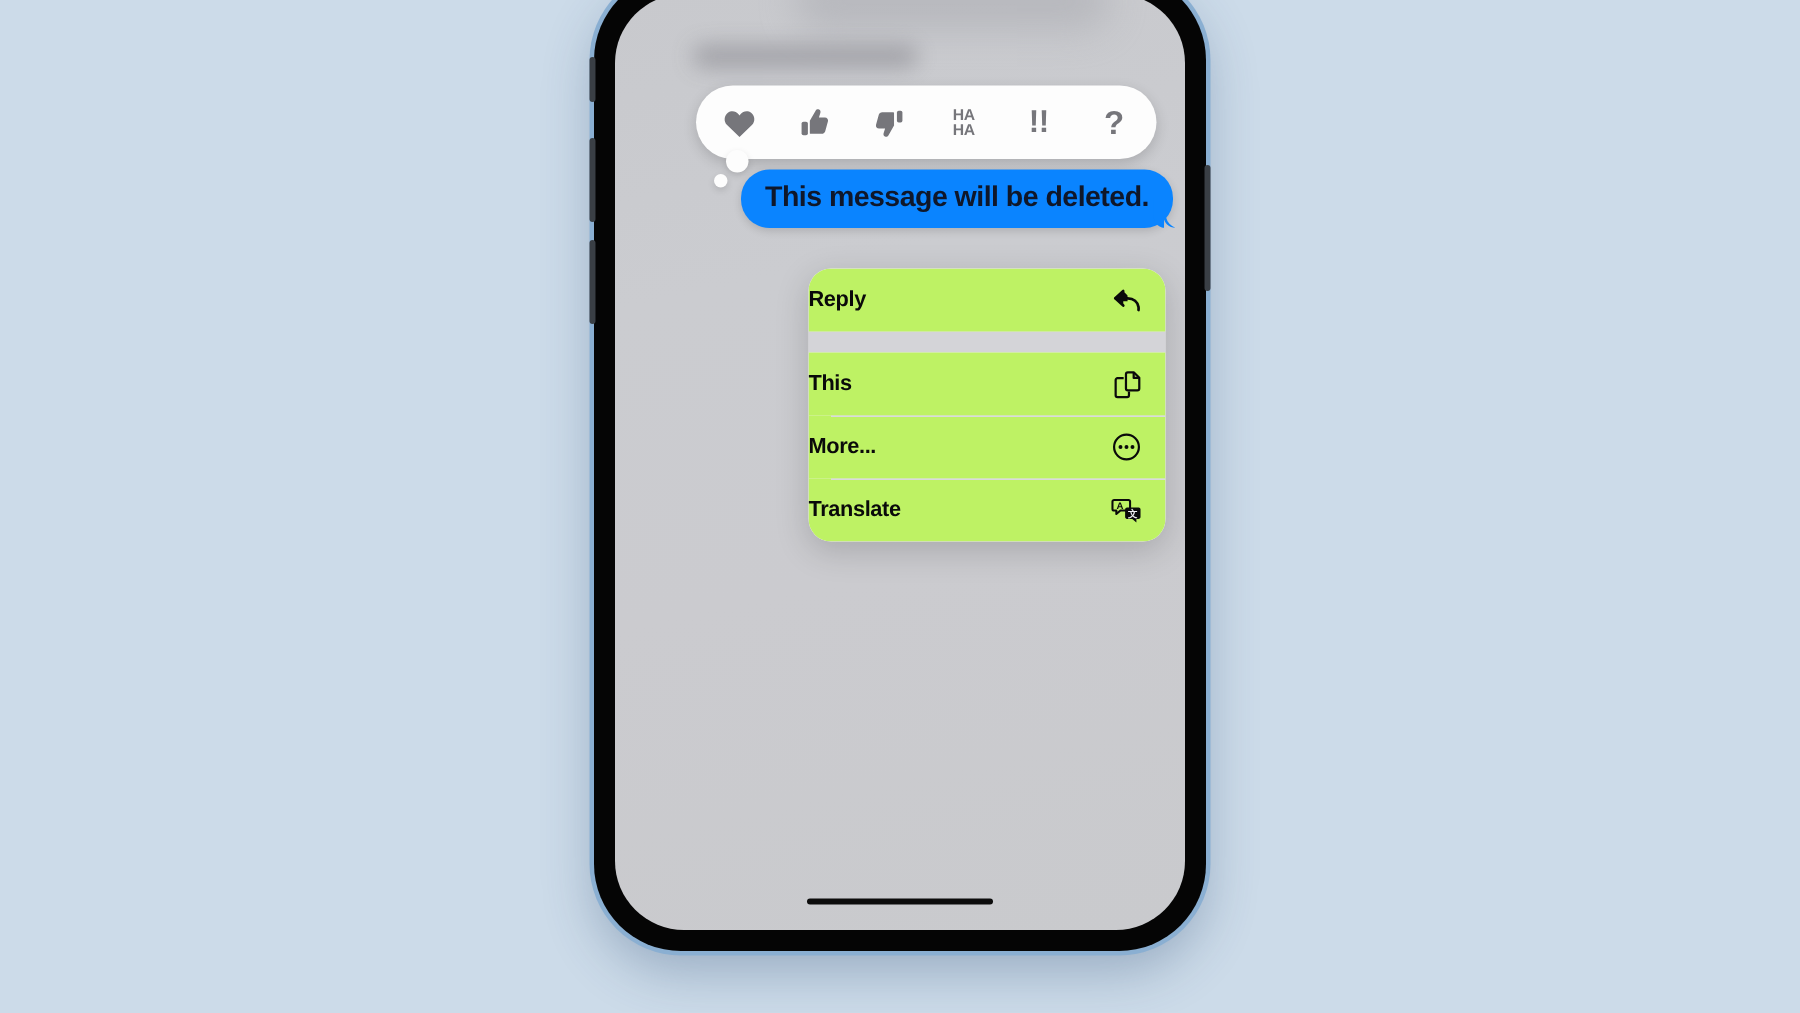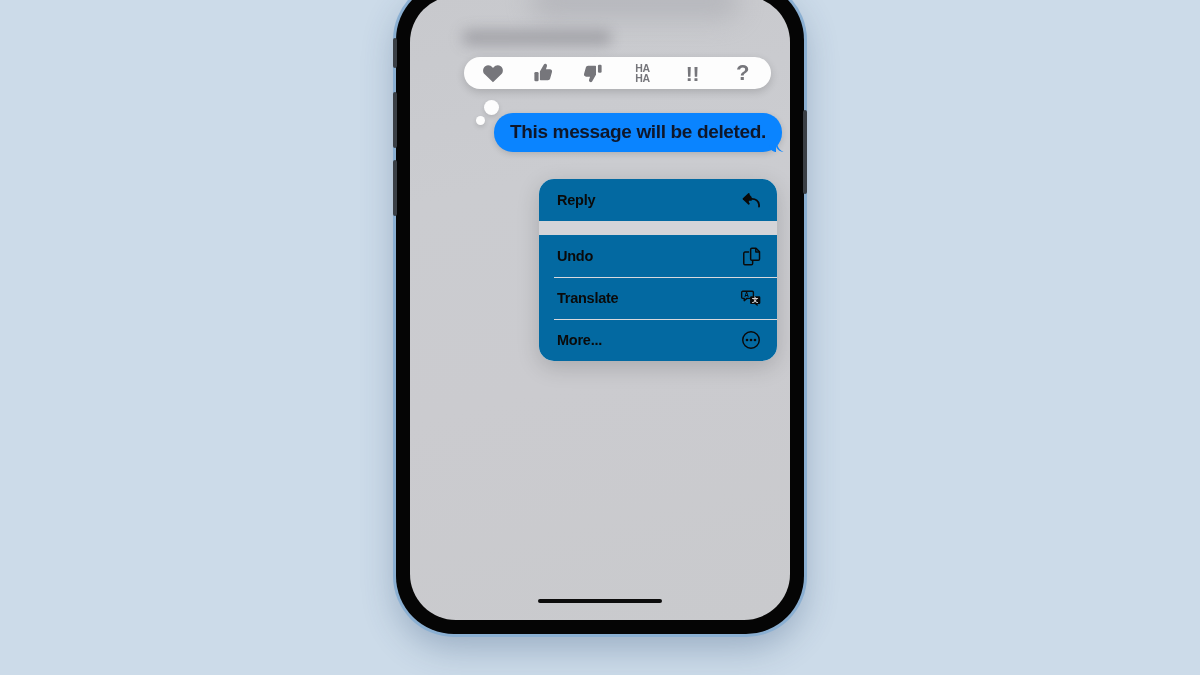--- a/index.html
+++ b/index.html
@@ -85,21 +85,21 @@
     background: #a9aab0;
     filter: blur(12px);
     opacity: 0.55;
   }
 
   
   .tapbacks {
     position: absolute;
     left: 54px;
     top: 61px;
-    height: 32px;
+    height: 49px;
     padding: 0 16px;
     background: #fdfdfd;
     border-radius: 26px;
     display: flex;
     align-items: center;
     gap: 25px;
     box-shadow: 0 3px 9px rgba(0,0,0,0.16);
     justify-content: flex-end;
   }
   .tb {
@@ -177,22 +177,22 @@
   .ctx-gap {
     height: 7px;
     background: #d4d4d8;
   }
   .ctx-item {
     position: relative;
     height: 42px;
     display: flex;
     align-items: center;
     justify-content: space-between;
-    padding: 0 15px 0 18px;
-    background: #0369a1;
+    padding: 0 15px 0 0;
+    background: #bef264;
   }
   .ctx-item + .ctx-item::before {
     content: "";
     position: absolute;
     left: 15px;
     right: 0;
     top: 0;
     height: 1px;
     background: #d9d9dd;
   }
@@ -313,53 +313,53 @@
 
         <div class="ctx-gap"></div>
 
         <div class="ctx-group">
         </div>
 
         <div class="ctx-gap"></div>
 
         <div class="ctx-group">
           <div class="ctx-item">
-            <span class="ctx-label">Undo</span>
+            <span class="ctx-label">This</span>
             <span class="ctx-icon">
               <svg width="21" height="21" viewBox="0 0 22 22" fill="none" stroke="currentColor" stroke-width="1.55" stroke-linejoin="round" aria-hidden="true">
                 <path d="M11.4 2.4h4.3l3.7 3.7v7.5c0 .7-.6 1.3-1.3 1.3h-6.7c-.7 0-1.3-.6-1.3-1.3V3.7c0-.7.6-1.3 1.3-1.3z"></path>
                 <path d="M15.5 2.6v3.6h3.6"></path>
                 <path d="M8.5 6.4H4.2c-.7 0-1.3.6-1.3 1.3v10.6c0 .7.6 1.3 1.3 1.3h6.7c.7 0 1.3-.6 1.3-1.3v-2.5"></path>
+              </svg>
+            </span>
+          </div>
+          <div class="ctx-item">
+            <span class="ctx-label">More...</span>
+            <span class="ctx-icon">
+              <svg width="20" height="20" viewBox="0 0 22 22" aria-hidden="true">
+                <circle cx="11" cy="11" r="9.1" fill="none" stroke="currentColor" stroke-width="1.6"></circle>
+                <circle cx="6.6" cy="11" r="1.45" fill="currentColor"></circle>
+                <circle cx="11" cy="11" r="1.45" fill="currentColor"></circle>
+                <circle cx="15.4" cy="11" r="1.45" fill="currentColor"></circle>
               </svg>
             </span>
           </div>
           <div class="ctx-item">
             <span class="ctx-label">Translate</span>
             <span class="ctx-icon">
               <svg width="22" height="20" viewBox="0 0 24 21" aria-hidden="true">
                 <g fill="none" stroke="currentColor" stroke-width="1.5" stroke-linejoin="round">
                   <path d="M2 3.2h10.4c.7 0 1.2.5 1.2 1.2v5.3c0 .7-.5 1.2-1.2 1.2H6.6L3.6 13.4v-2.5H2c-.7 0-1.2-.5-1.2-1.2V4.4c0-.7.5-1.2 1.2-1.2z" transform="translate(1 0)"></path>
                 </g>
                 <text x="7.2" y="9.9" font-family="Liberation Sans, sans-serif" font-size="7" font-weight="bold" fill="currentColor" text-anchor="middle">A</text>
                 <path d="M12.4 8.6h8.4c.8 0 1.4.6 1.4 1.4v5.6c0 .8-.6 1.4-1.4 1.4h-1.6v2.6l-3-2.6h-3.8c-.8 0-1.4-.6-1.4-1.4V10c0-.8.6-1.4 1.4-1.4z" fill="currentColor"></path>
                 <text x="16.6" y="15.4" font-family="DejaVu Sans, sans-serif" font-size="7" font-weight="bold" fill="#f2f2f4" text-anchor="middle">文</text>
               </svg>
             </span>
           </div>
-          <div class="ctx-item">
-            <span class="ctx-label">More...</span>
-            <span class="ctx-icon">
-              <svg width="20" height="20" viewBox="0 0 22 22" aria-hidden="true">
-                <circle cx="11" cy="11" r="9.1" fill="none" stroke="currentColor" stroke-width="1.6"></circle>
-                <circle cx="6.6" cy="11" r="1.45" fill="currentColor"></circle>
-                <circle cx="11" cy="11" r="1.45" fill="currentColor"></circle>
-                <circle cx="15.4" cy="11" r="1.45" fill="currentColor"></circle>
-              </svg>
-            </span>
-          </div>
         </div>
       </div>
 
       <div class="home-indicator"></div>
 
     </div>
   </div>
 </div>
 
 </body></html>

